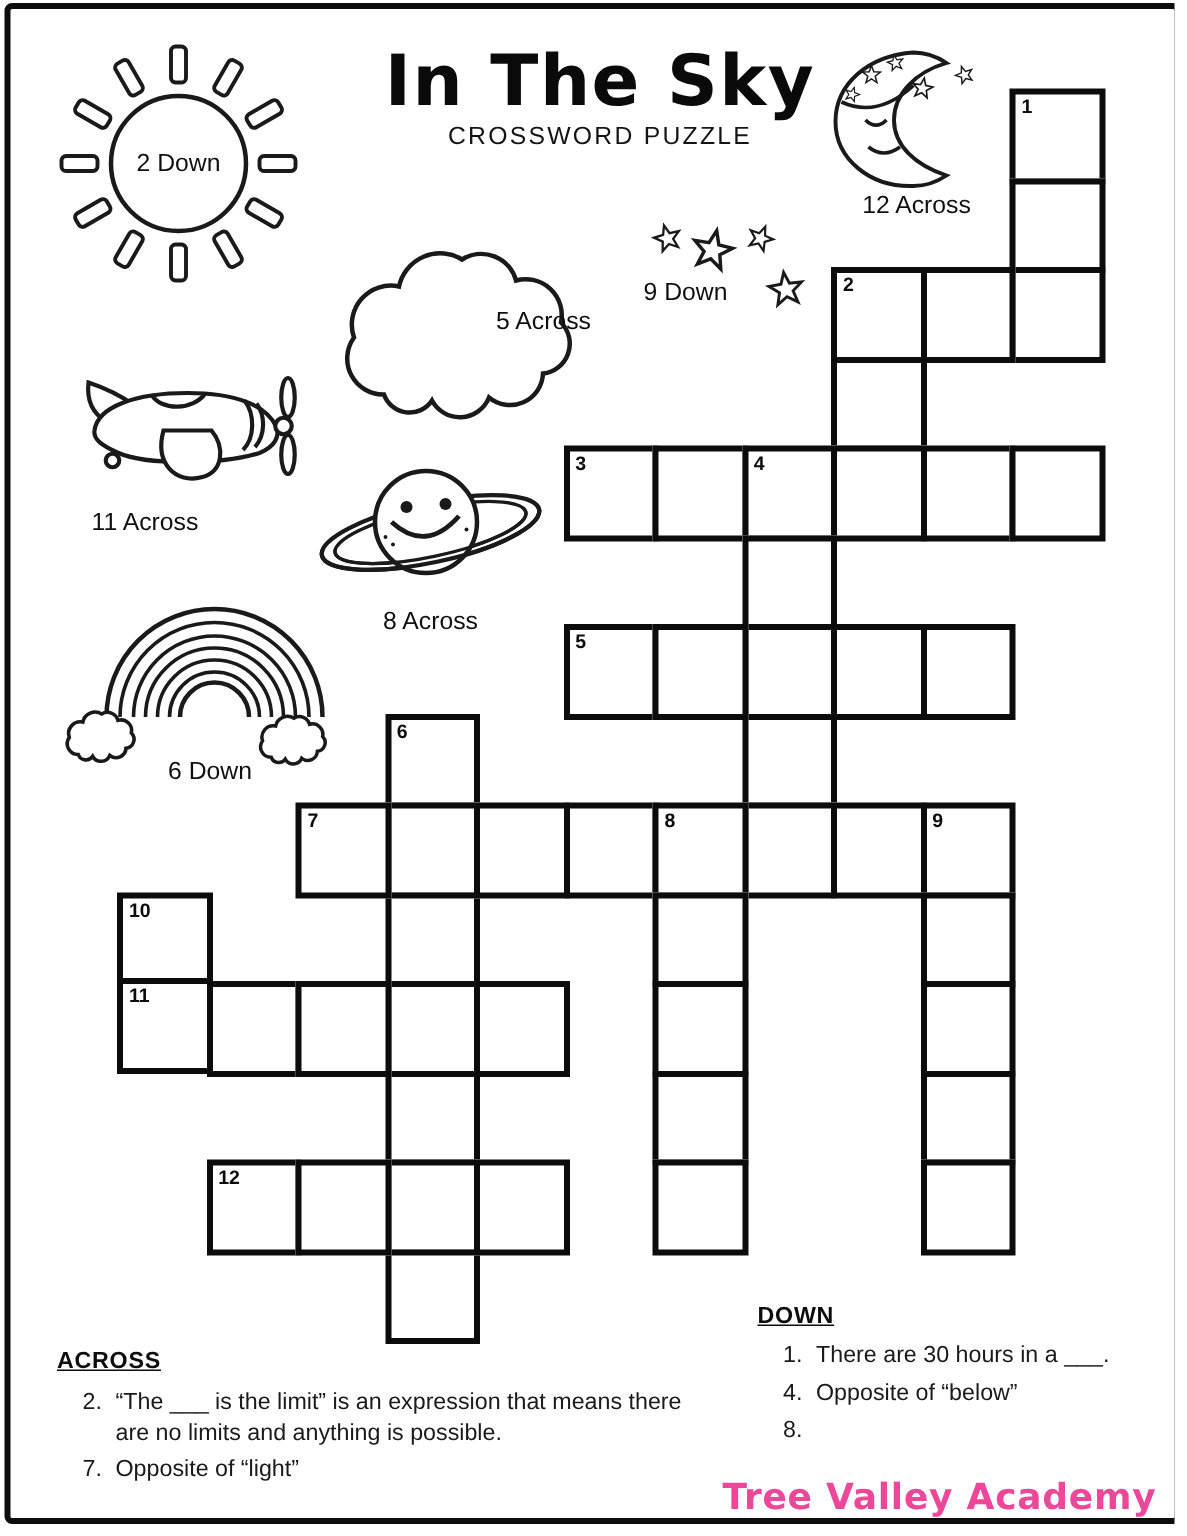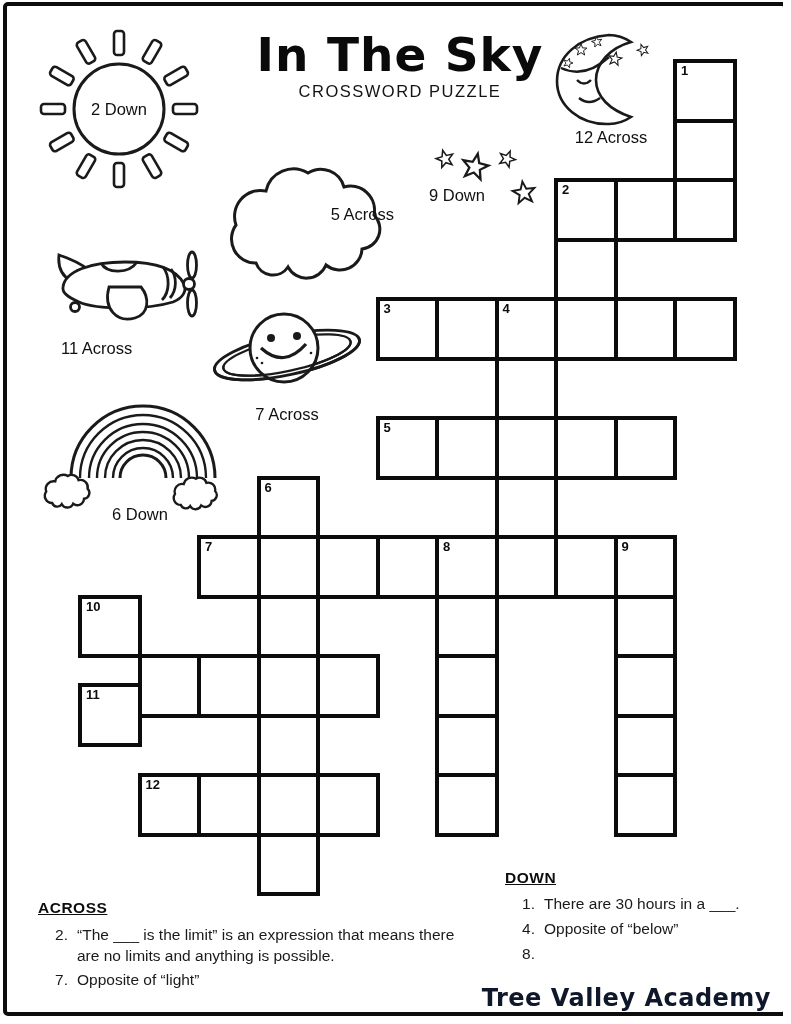--- a/index.html
+++ b/index.html
@@ -150,21 +150,21 @@
       <circle cx="64" cy="35" r="4" fill="#1a1a1a"></circle>
       <circle cx="90" cy="33" r="4" fill="#1a1a1a"></circle>
       <path d="M54,45 Q77,66 99,41" fill="none" stroke="#1a1a1a" stroke-width="3.2"></path>
       <g fill="#1a1a1a">
         <circle cx="50" cy="55" r="1.3"></circle>
             <circle cx="55" cy="60" r="1.3"></circle>
             <circle cx="104" cy="50" r="1.3"></circle>
       </g>
     </svg>
     </span>
-    <div class="illus-label label-center" style="top:102px;">7 Across</div>
+    <div class="illus-label label-center" style="top:102px;">8 Across</div>
   </div>
 
   <div class="illus" style="left:40px;top:392px;width:200px;height:132px;">
     <span>
     <svg width="200" height="120" viewBox="0 0 200 120">
       <g fill="none" stroke="#1a1a1a" stroke-width="2.4">
         <path d="M31,86 A72,72 0 0 1 175,86" stroke-width="3"></path>
         <path d="M40,86 A63,63 0 0 1 166,86"></path>
         <path d="M49,86 A54,54 0 0 1 157,86"></path>
         <path d="M57,86 A46,46 0 0 1 149,86"></path>
@@ -235,21 +235,21 @@
       <div class="cell" style="left: 357px; top: 595px; width: 63.5px; height: 63.5px;"></div>
       <div class="cell" style="left: 357px; top: 654.5px; width: 63.5px; height: 63.5px;"></div>
       <div class="cell" style="left: 357px; top: 714px; width: 63.5px; height: 63.5px;"></div>
       <div class="cell" style="left: 535.5px; top: 535.5px; width: 63.5px; height: 63.5px;"></div>
       <div class="cell" style="left: 535.5px; top: 595px; width: 63.5px; height: 63.5px;"></div>
       <div class="cell" style="left: 535.5px; top: 654.5px; width: 63.5px; height: 63.5px;"></div>
       <div class="cell" style="left: 535.5px; top: 714px; width: 63.5px; height: 63.5px;"></div>
       <div class="cell" style="left: 0px; top: 535.5px; width: 63.5px; height: 63.5px;">
         <span class="cell-num">10</span>
       </div>
-      <div class="cell" style="left: 0px; top: 624px; width: 63.5px; height: 63.5px;">
+      <div class="cell" style="left: 0px; top: 593px; width: 63.5px; height: 63.5px;">
         <span class="cell-num">11</span>
       </div>
       <div class="cell" style="left: 59.5px; top: 595px; width: 63.5px; height: 63.5px;"></div>
       <div class="cell" style="left: 119px; top: 595px; width: 63.5px; height: 63.5px;"></div>
       <div class="cell" style="left: 238px; top: 595px; width: 63.5px; height: 63.5px;"></div>
       <div class="cell" style="left: 59.5px; top: 714px; width: 63.5px; height: 63.5px;">
         <span class="cell-num">12</span>
       </div>
       <div class="cell" style="left: 119px; top: 714px; width: 63.5px; height: 63.5px;"></div>
       <div class="cell" style="left: 238px; top: 714px; width: 63.5px; height: 63.5px;"></div>
@@ -279,14 +279,14 @@
         <div class="clue">
           <span class="clue-num">4.</span>
           <span class="clue-text">Opposite of “below”</span>
         </div>
         <div class="clue">
           <span class="clue-num">8.</span>
         </div>
       </div>
   </div>
 
-  <div class="brand" id="brand" style="color: #0f172a;">Tree Valley Academy</div>
+  <div class="brand" id="brand" style="color: #ec4899;">Tree Valley Academy</div>
 </div>
 
 </body></html>

